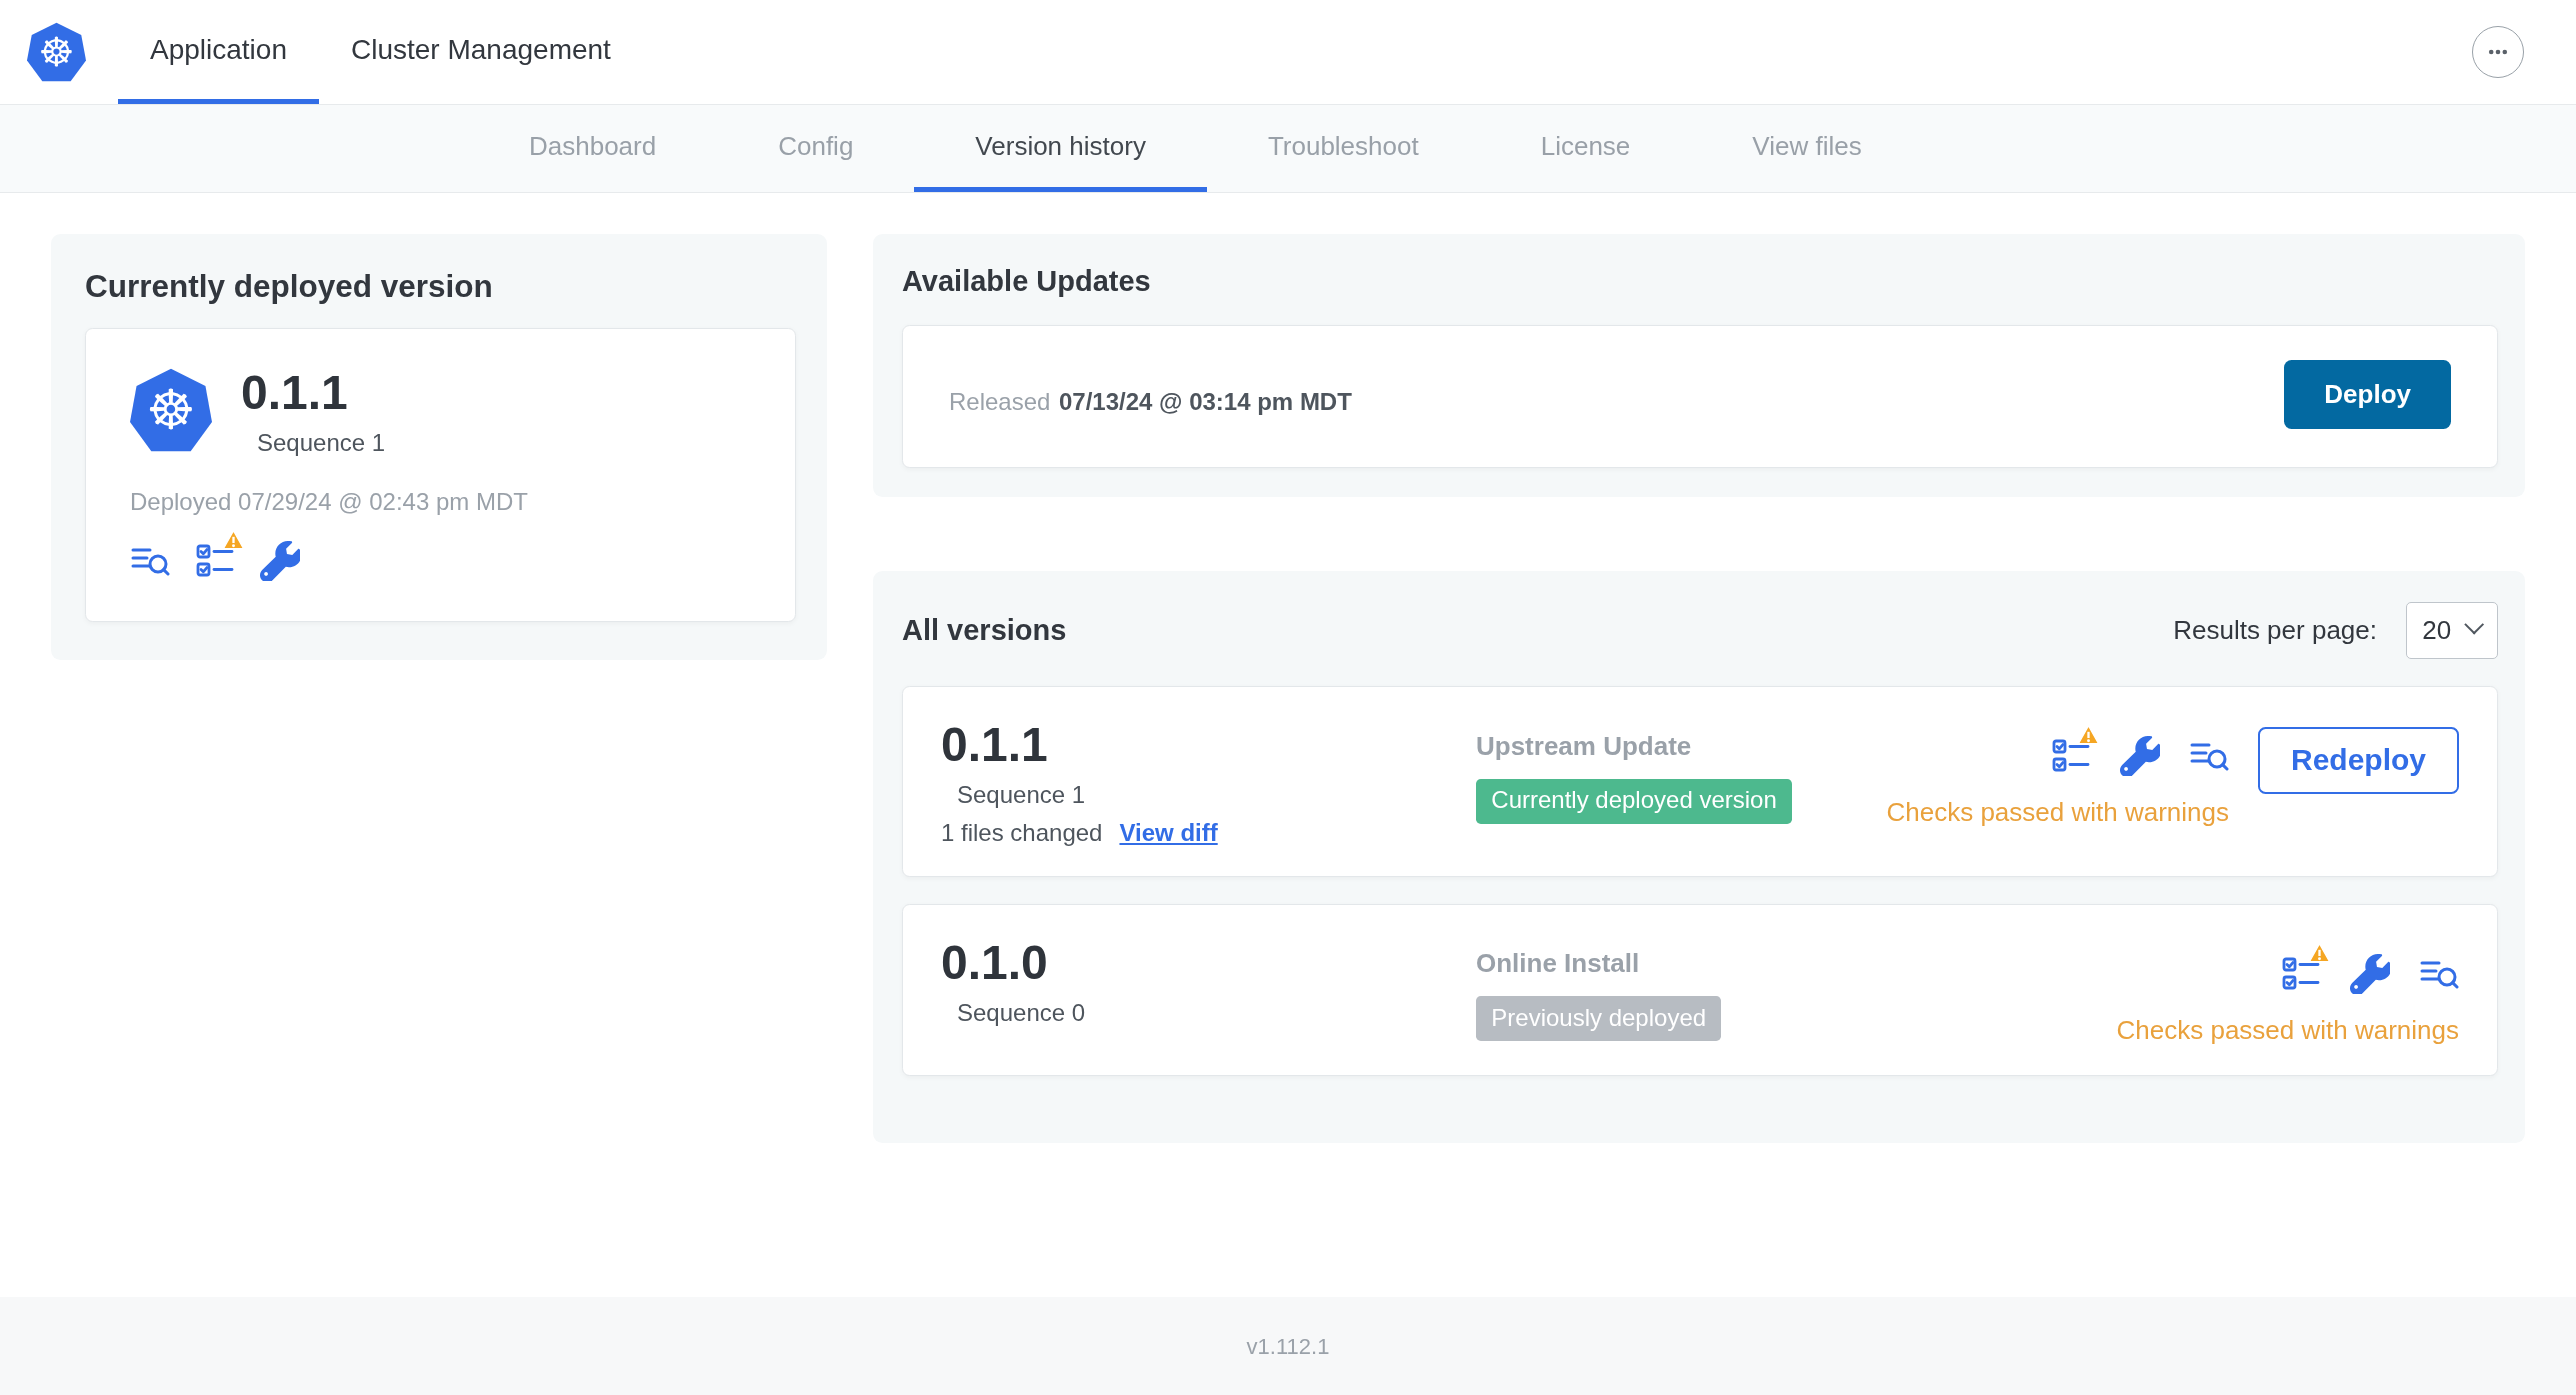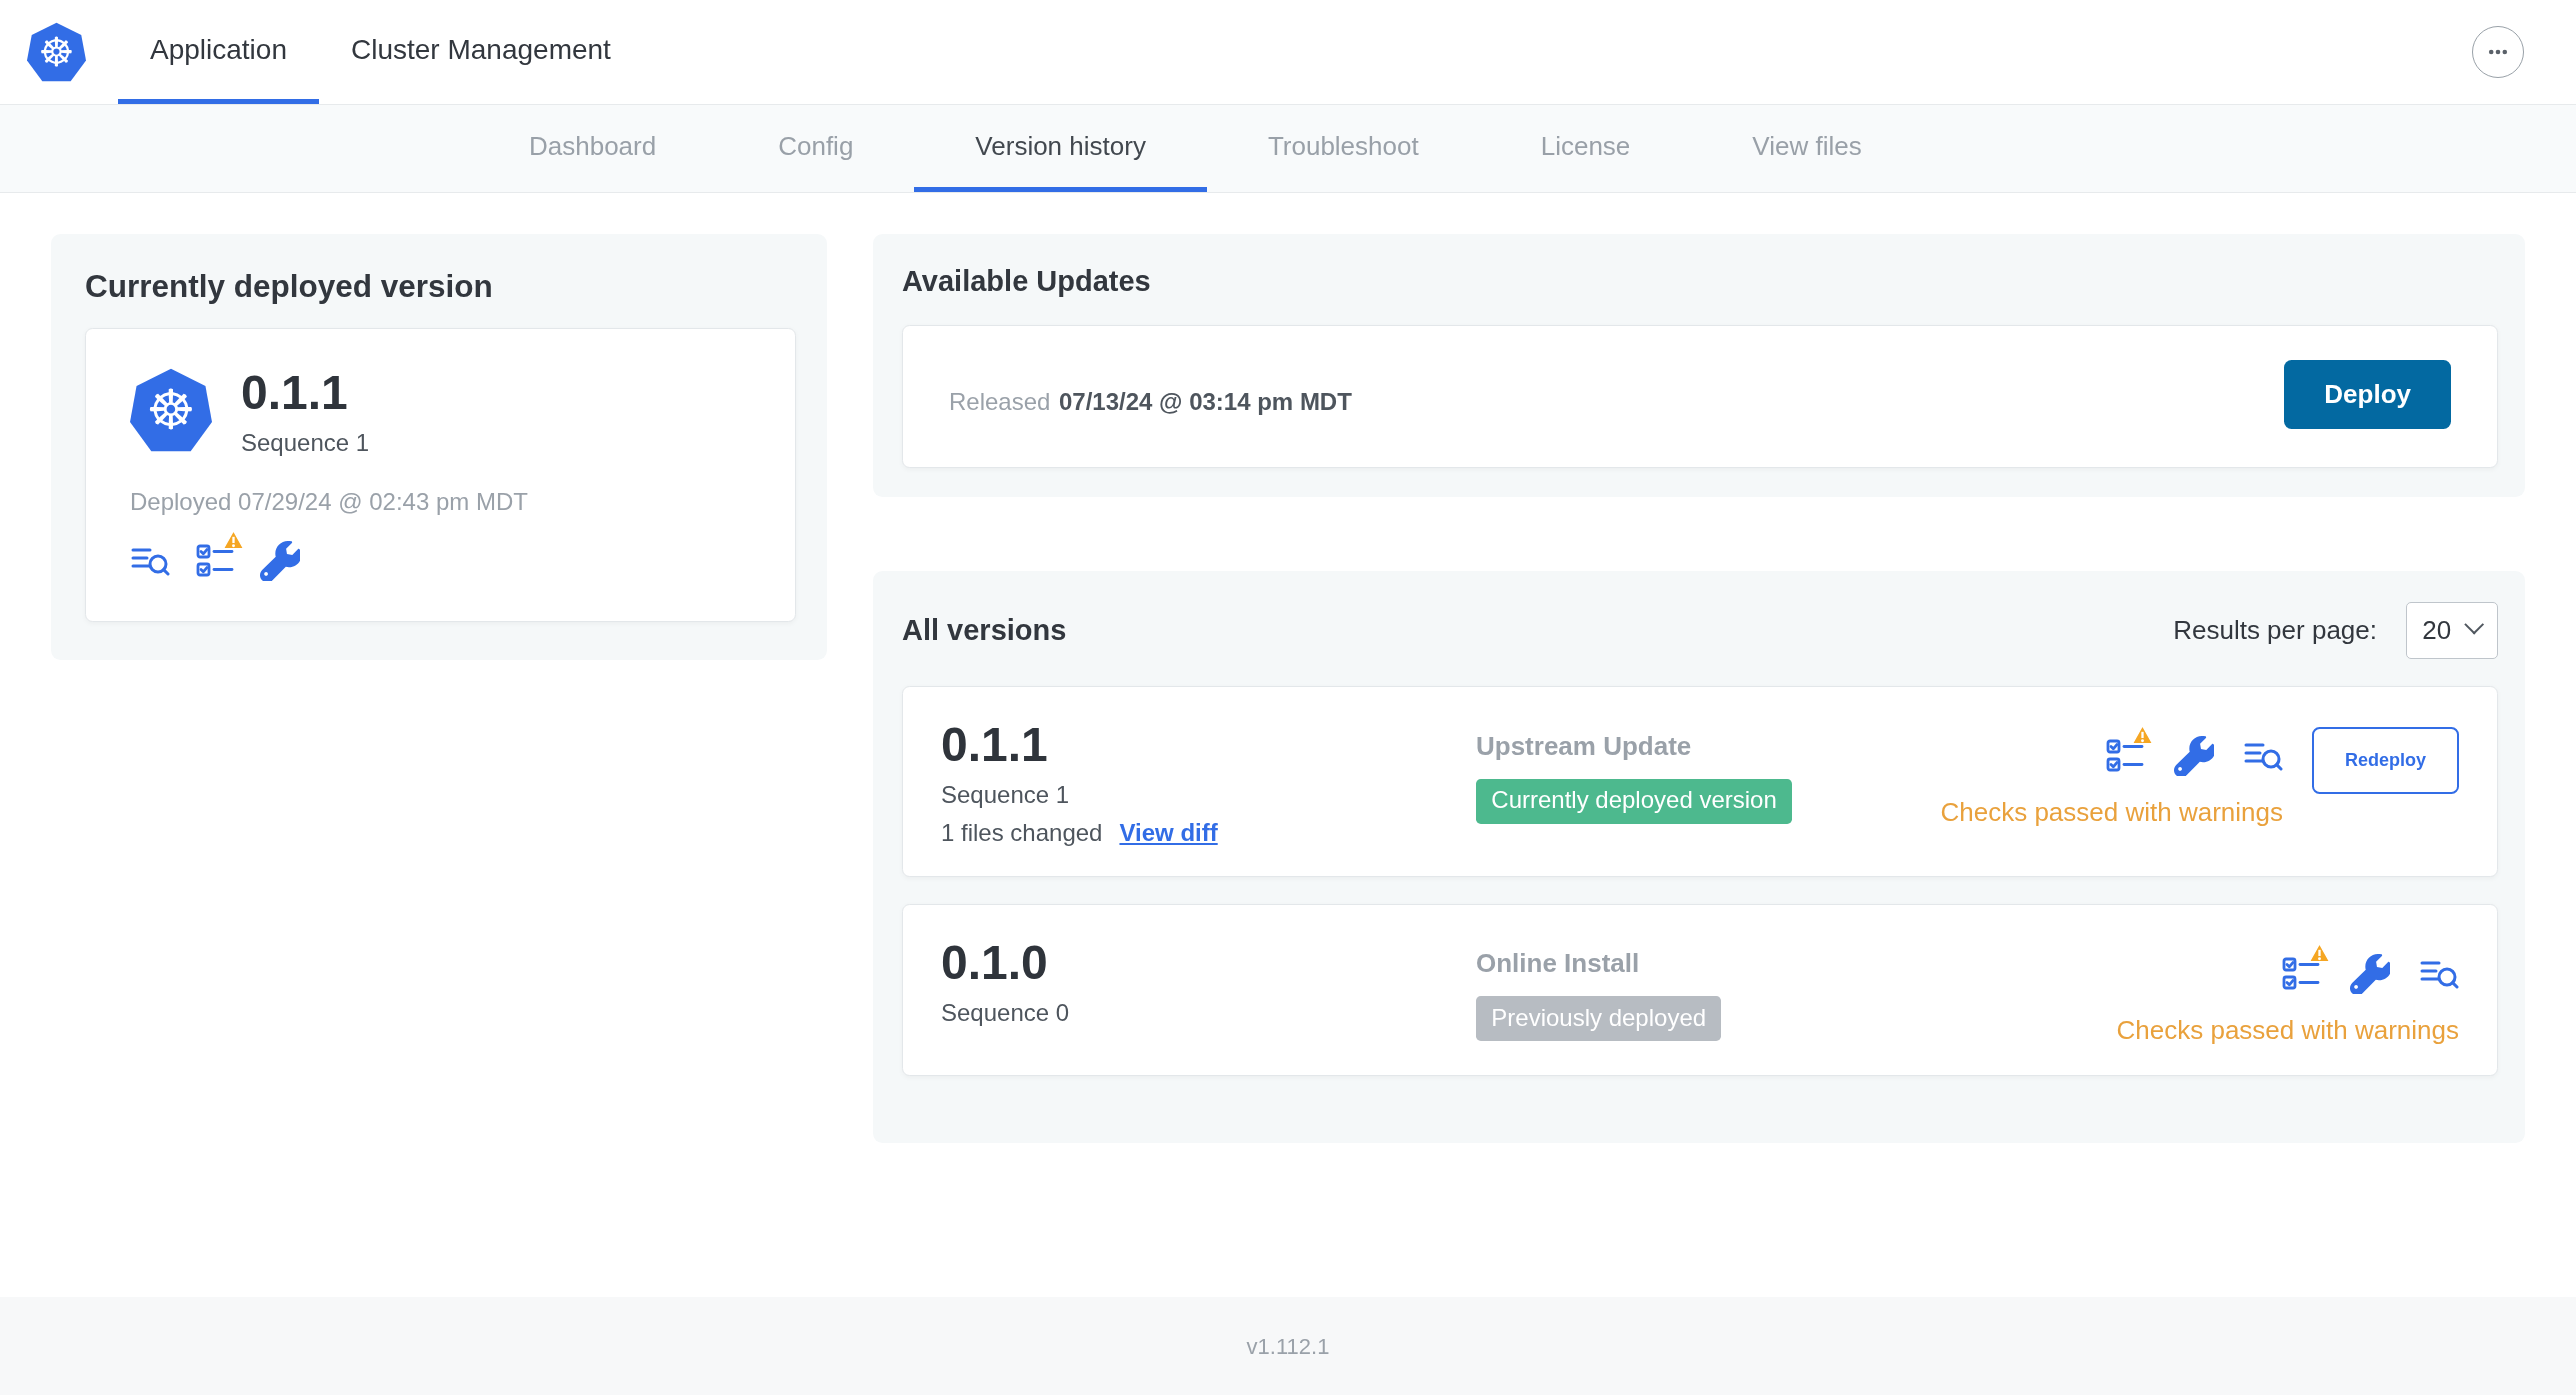--- a/index.html
+++ b/index.html
@@ -87,21 +87,21 @@
   }
 
   
   .left-card { flex:0 0 auto; width:776px; padding:34px 31.5px 38px 34px; }
   .left-card h2 { font-size:31.5px; font-weight:bold; color:#32373e; }
   .cdv-inner { margin-top:23px; padding:38px 44px 40px 44px; }
   .cdv-top { display:flex; gap:29px; align-items:flex-start; }
   .k8s-big { width:82px; height:86px; flex:0 0 auto; }
   .k8s-big .hepta { font-size:55px; }
   .ver-lg { font-size:48px; font-weight:bold; color:#2f343b; line-height:1.1; }
-  .seq { font-size:24px; color:#4e555d; margin-top:9.5px; }
+  .seq { font-size:24px; color:#4e555d; margin-top:9.5px;margin-left:16px; }
   .deployed { font-size:24px; color:#9aa1a9; margin-top:31px; }
 
   
   .icon-row { display:flex; gap:25px; margin-top:25px; align-items:center; }
   .icon-btn { position:relative; width:40px; height:40px; color:#326de6; cursor:pointer; flex:0 0 auto; }
   .icon-btn svg.main-ic { width:100%; height:100%; display:block; }
   .warn-badge { position:absolute; top:-12.4px; right:-10.5px; width:25px; height:23px; }
   .warn-badge svg { width:100%; height:100%; display:block; }
 
   
@@ -119,21 +119,21 @@
   .btn-primary {
     background:#0369a1; color:#fff;
     border:none; border-radius:7.6px;
     font-size:26px; font-weight:bold;
     height:69px; padding:0 40px;
     cursor:pointer; font-family:inherit;
   }
   .btn-outline {
     background:#fff; color:#326de6;
     border:2.9px solid #326de6; border-radius:7.6px;
-    font-size:18px; font-weight:bold;
+    font-size:30px; font-weight:bold;
     height:67px; padding:0 31px;
     cursor:pointer; font-family:inherit; white-space:nowrap;
   }
 
   
   .allv-card { padding:31px 27px 67px 29px; }
   .allv-header { display:flex; align-items:center; justify-content:space-between; }
   .rpp { display:flex; align-items:center; gap:29px; font-size:26px; color:#32373e; }
   .select {
     width:92px; height:57px;

